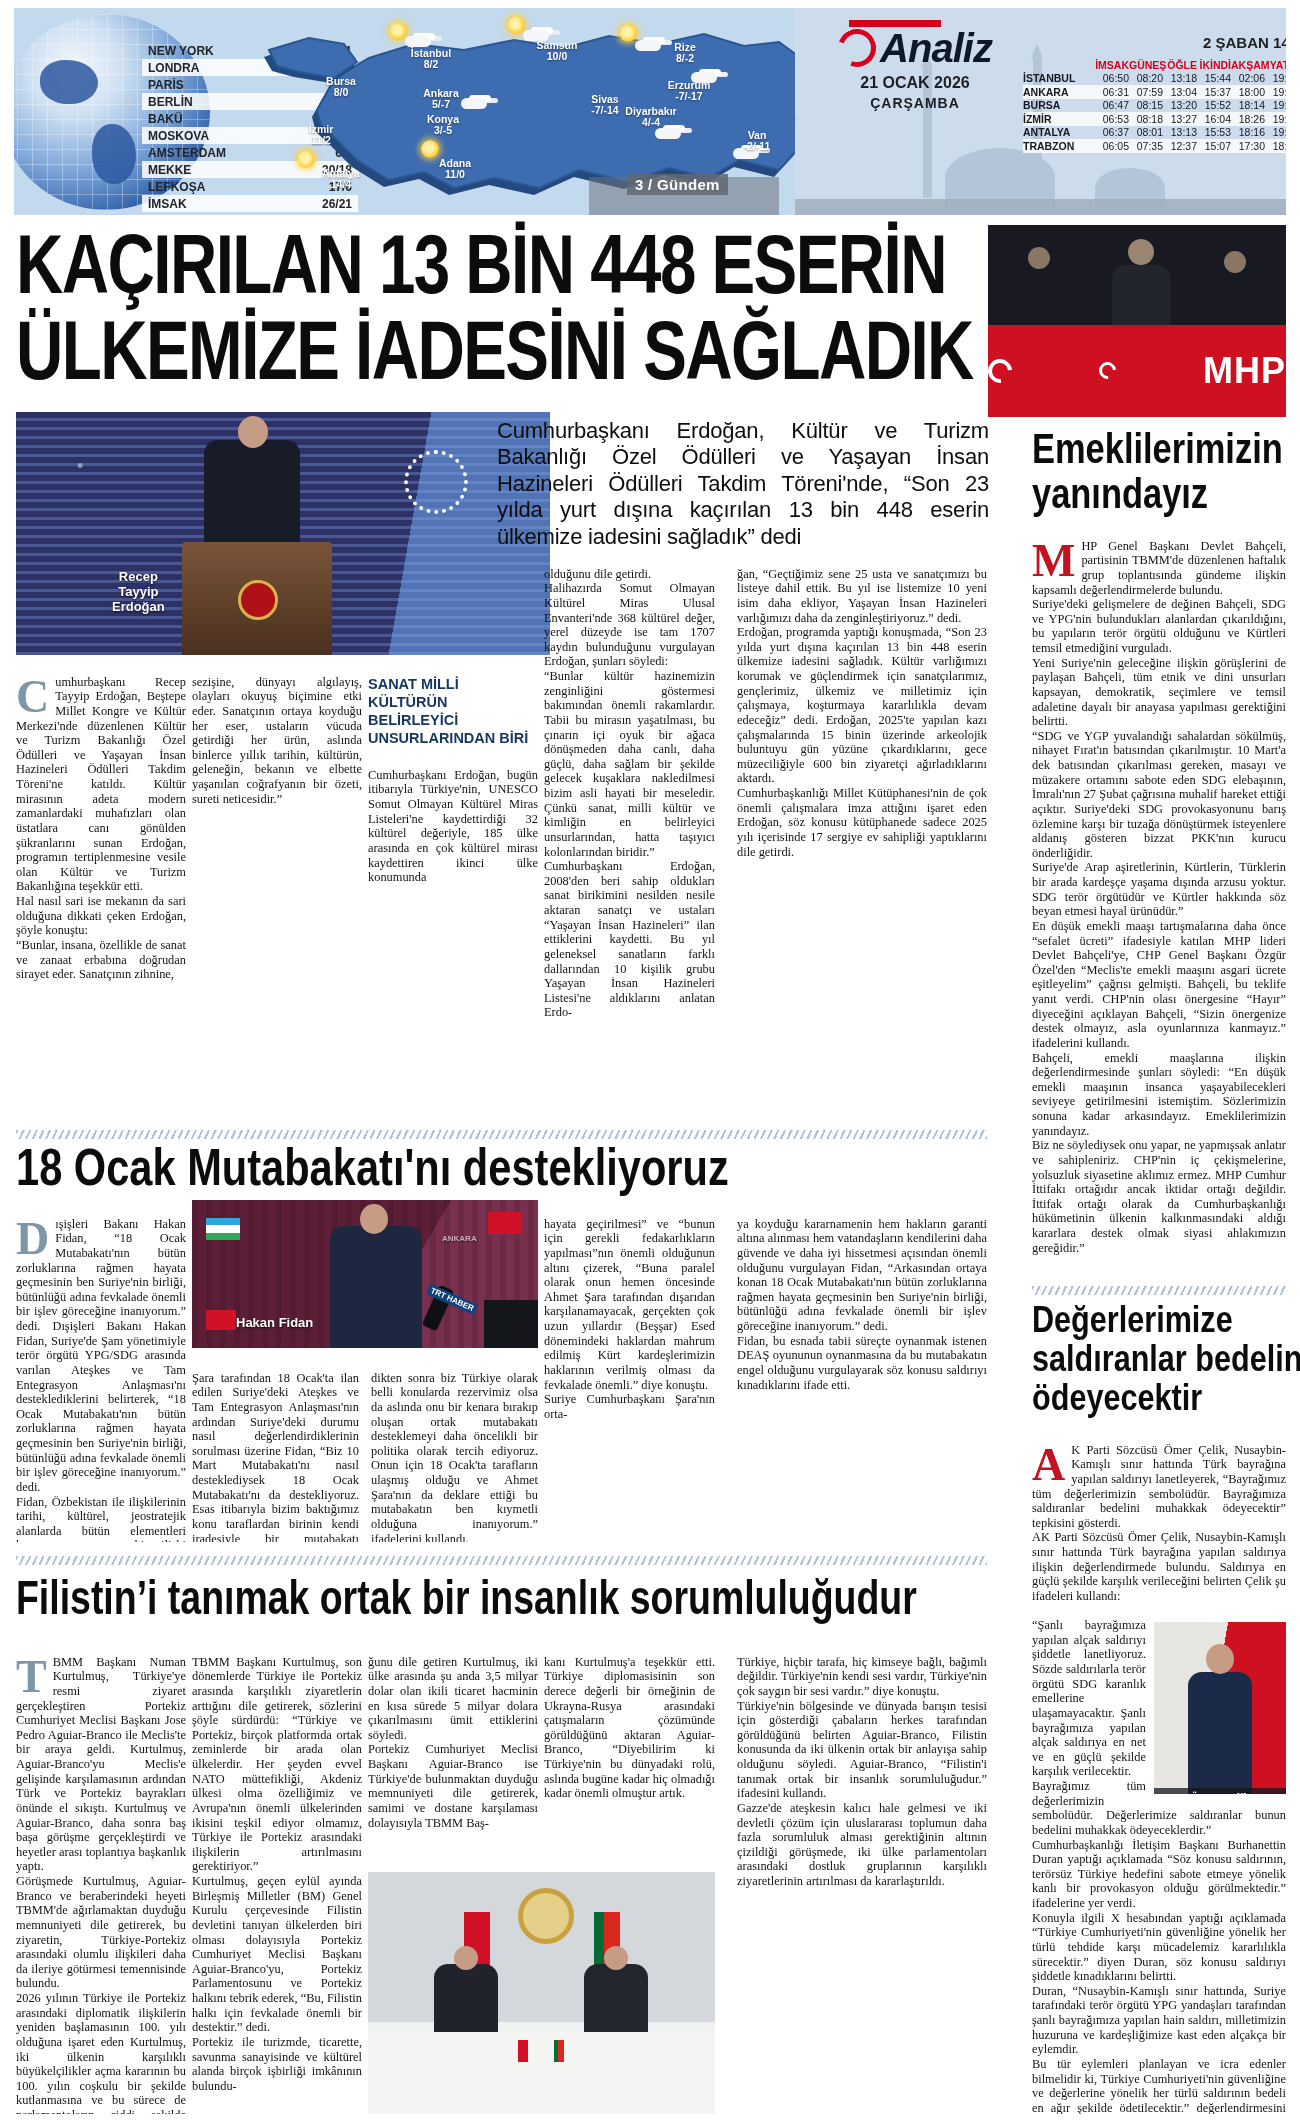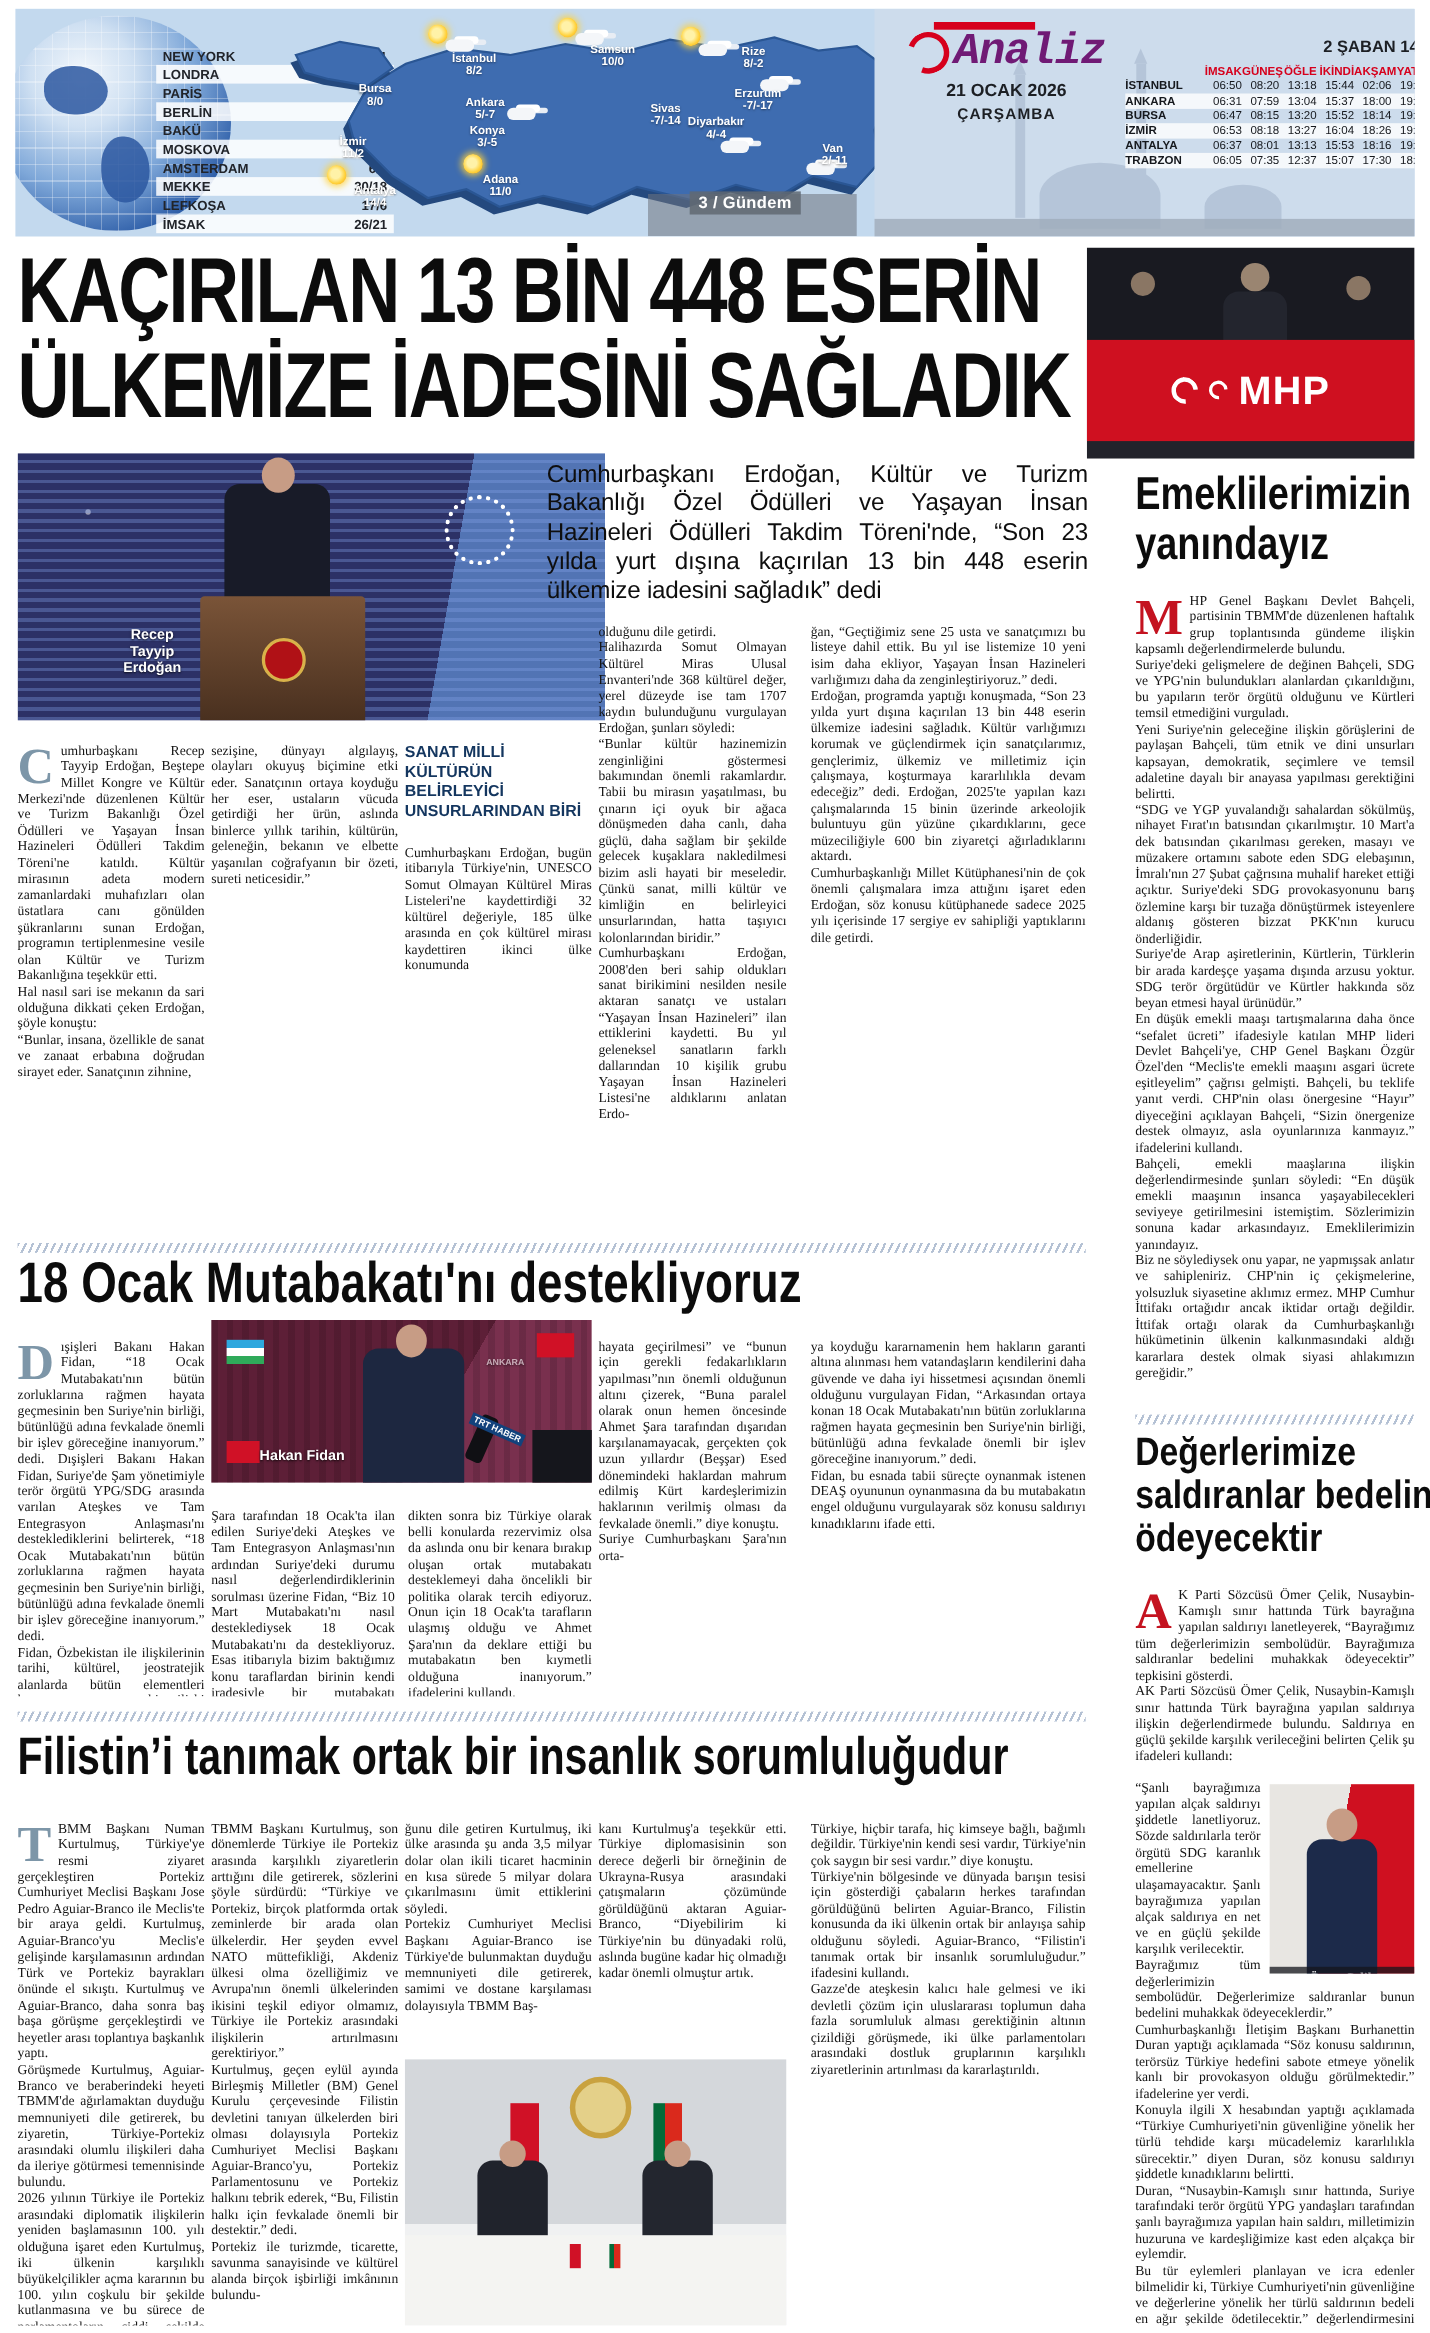--- a/index.html
+++ b/index.html
@@ -36,22 +36,22 @@
   .minaret{position:absolute;width:9px;background:#b5c5d9;}
   .minaret:before{content:"";position:absolute;left:-2px;top:-14px;border-left:6.5px solid transparent;
                   border-right:6.5px solid transparent;border-bottom:14px solid #b5c5d9;}
   .dome{position:absolute;background:#b5c5d9;border-radius:50% 50% 0 0;}
   .ground{position:absolute;left:0;bottom:0;width:100%;height:16px;background:#9fabba;opacity:.8;}
   .logo-wrap{position:absolute;left:20px;top:12px;width:200px;text-align:center;}
   .logo-bar{width:92px;height:7px;background:#d6001c;margin:0 auto 1px 34px;}
   .logo-row{display:flex;align-items:center;justify-content:center;gap:4px;}
   .swoosh{width:28px;height:28px;border:5px solid #d6001c;border-left-color:transparent;
           border-radius:50%;transform:rotate(-25deg);}
-  .logo-text{font-family:Liberation Mono, monospace;font-weight:700;font-style:italic;
-             font-size:40px;color:#701a75;letter-spacing:-1px;line-height:1;}
+  .logo-text{font-family:Liberation Sans, sans-serif;font-weight:700;font-style:italic;
+             font-size:40px;color:#0f172a;letter-spacing:-1px;line-height:1;}
   .edition-date{font-size:16px;font-weight:700;color:#1c1f24;margin-top:6px;}
   .edition-day{font-size:14px;font-weight:700;color:#1c1f24;margin-top:3px;letter-spacing:1px;}
   .hijri{position:absolute;left:408px;top:26px;font-size:15px;font-weight:700;color:#1c1f24;white-space:nowrap;}
   .ptable{position:absolute;left:228px;top:50px;width:276px;font-size:10.5px;}
   .prow{display:grid;grid-template-columns:72px repeat(6,34px);height:13.5px;align-items:center;}
   .prow.stripe{background:rgba(255,255,255,.8);}
   .prow .pc{font-weight:700;color:#15181d;}
   .prow .pt{text-align:right;color:#15181d;}
   .phead{color:#d6001c;font-weight:700;text-align:right;}
 
@@ -84,22 +84,22 @@
      background:
        repeating-linear-gradient(0deg,rgba(130,160,230,.35) 0 3px,transparent 3px 9px),
        radial-gradient(circle at 12% 22%,rgba(255,255,255,.5) 0 2px,transparent 3px),
        linear-gradient(100deg,#2c3166 0 72%,#5274b4 72% 100%);}
   .figure{position:absolute;border-radius:14px 14px 0 0;background:#181b28;}
   .head{position:absolute;border-radius:50%;background:#c79c85;}
   .podium{position:absolute;background:linear-gradient(180deg,#7a5438,#49301f);border-radius:4px 4px 0 0;}
   .seal{position:absolute;border-radius:50%;background:#b01116;border:3px solid #d8b24a;}
   .ring{position:absolute;border-radius:50%;border:4px dotted #ffffff;}
   .mhp-bg{width:100%;height:100%;background:linear-gradient(180deg,#191a21 0 52%,#22232b 52% 100%);}
-  .mhp-sign{position:absolute;left:0;bottom:16px;width:100%;height:48%;background:#cf1020;
-            display:flex;align-items:center;justify-content:center;gap:10px;}
+  .mhp-sign{position:absolute;left:0;bottom:0;width:100%;height:48%;background:#cf1020;
+            display:flex;align-items:center;justify-content:space-between;gap:10px;}
   .crescent{width:16px;height:16px;border:4px solid #fff;border-right-color:transparent;
             border-radius:50%;transform:rotate(40deg);}
   .mhp-label{color:#fff;font-weight:900;font-size:36px;letter-spacing:1px;}
   .fidan-bg{width:100%;height:100%;
      background:repeating-linear-gradient(90deg,rgba(0,0,0,.12) 0 6px,transparent 6px 14px),
                 linear-gradient(120deg,#5d1f37 0 60%,#79304e 60% 100%);}
   .flag{position:absolute;}
   .mic{position:absolute;background:#101014;border-radius:4px;transform:rotate(24deg);}
   .mic-label{position:absolute;color:#fff;font-weight:700;font-size:8px;background:#12427c;
              padding:1px 3px;transform:rotate(24deg);}

